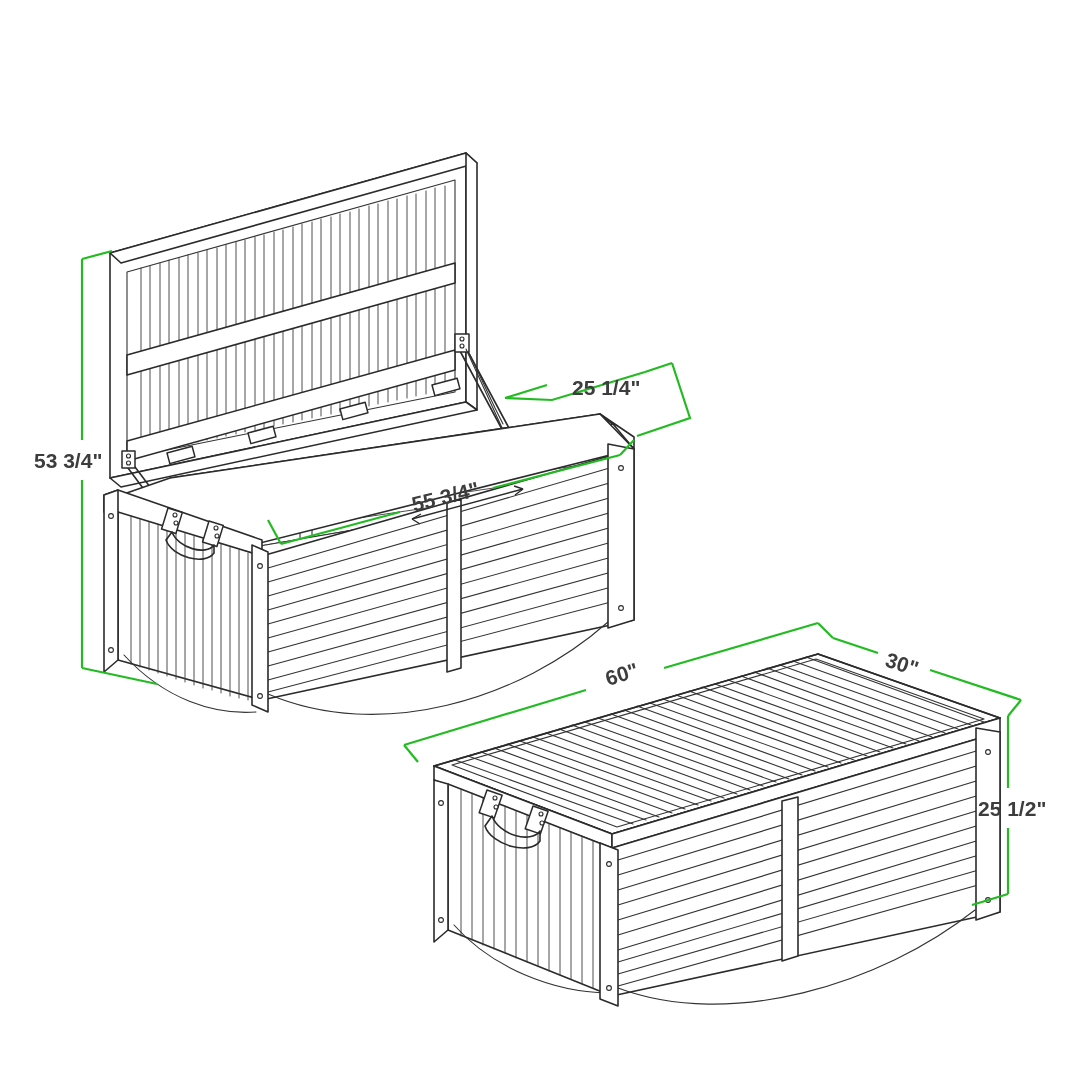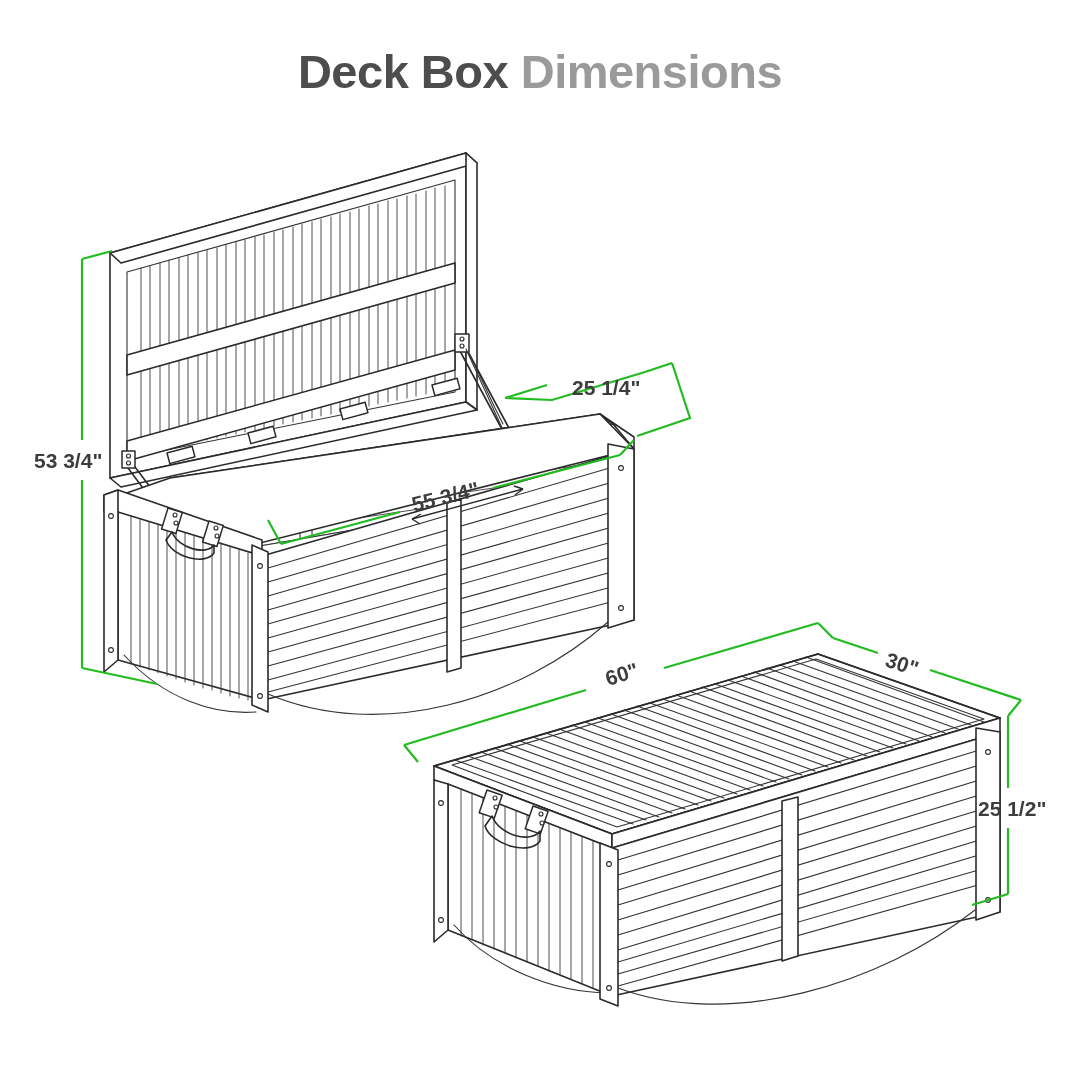--- a/index.html
+++ b/index.html
@@ -49,23 +49,20 @@
   .dim      { fill: none; stroke: #22bb22; stroke-width: 2.2; stroke-linejoin: miter; stroke-linecap: butt; }
   .dimarrow { fill: none; stroke: #2b2b2b; stroke-width: 1.4; stroke-linecap: butt; }
   .dimtxt   { fill: #3d3d3d; font-family: "Liberation Sans", sans-serif; font-size: 21px; font-weight: bold; }
   .screw    { fill: #ffffff; stroke: #2b2b2b; stroke-width: 1.1; }
 </style>
 </head>
 <body>
 
 <div id="page">
 
-  <div id="title">
-    <span class="t-strong">Deck Box</span><span>&nbsp;</span><span class="t-light">Dimensions</span>
-  </div>
 
   <svg id="art" viewBox="0 0 1080 1080">
 
     <g>
 
       <g>
 
         <polygon class="face" points="110,253 466,153 466,402 110,478"></polygon>
 
         <polygon class="face" points="110,253 466,153 477,163 121,263"></polygon>

